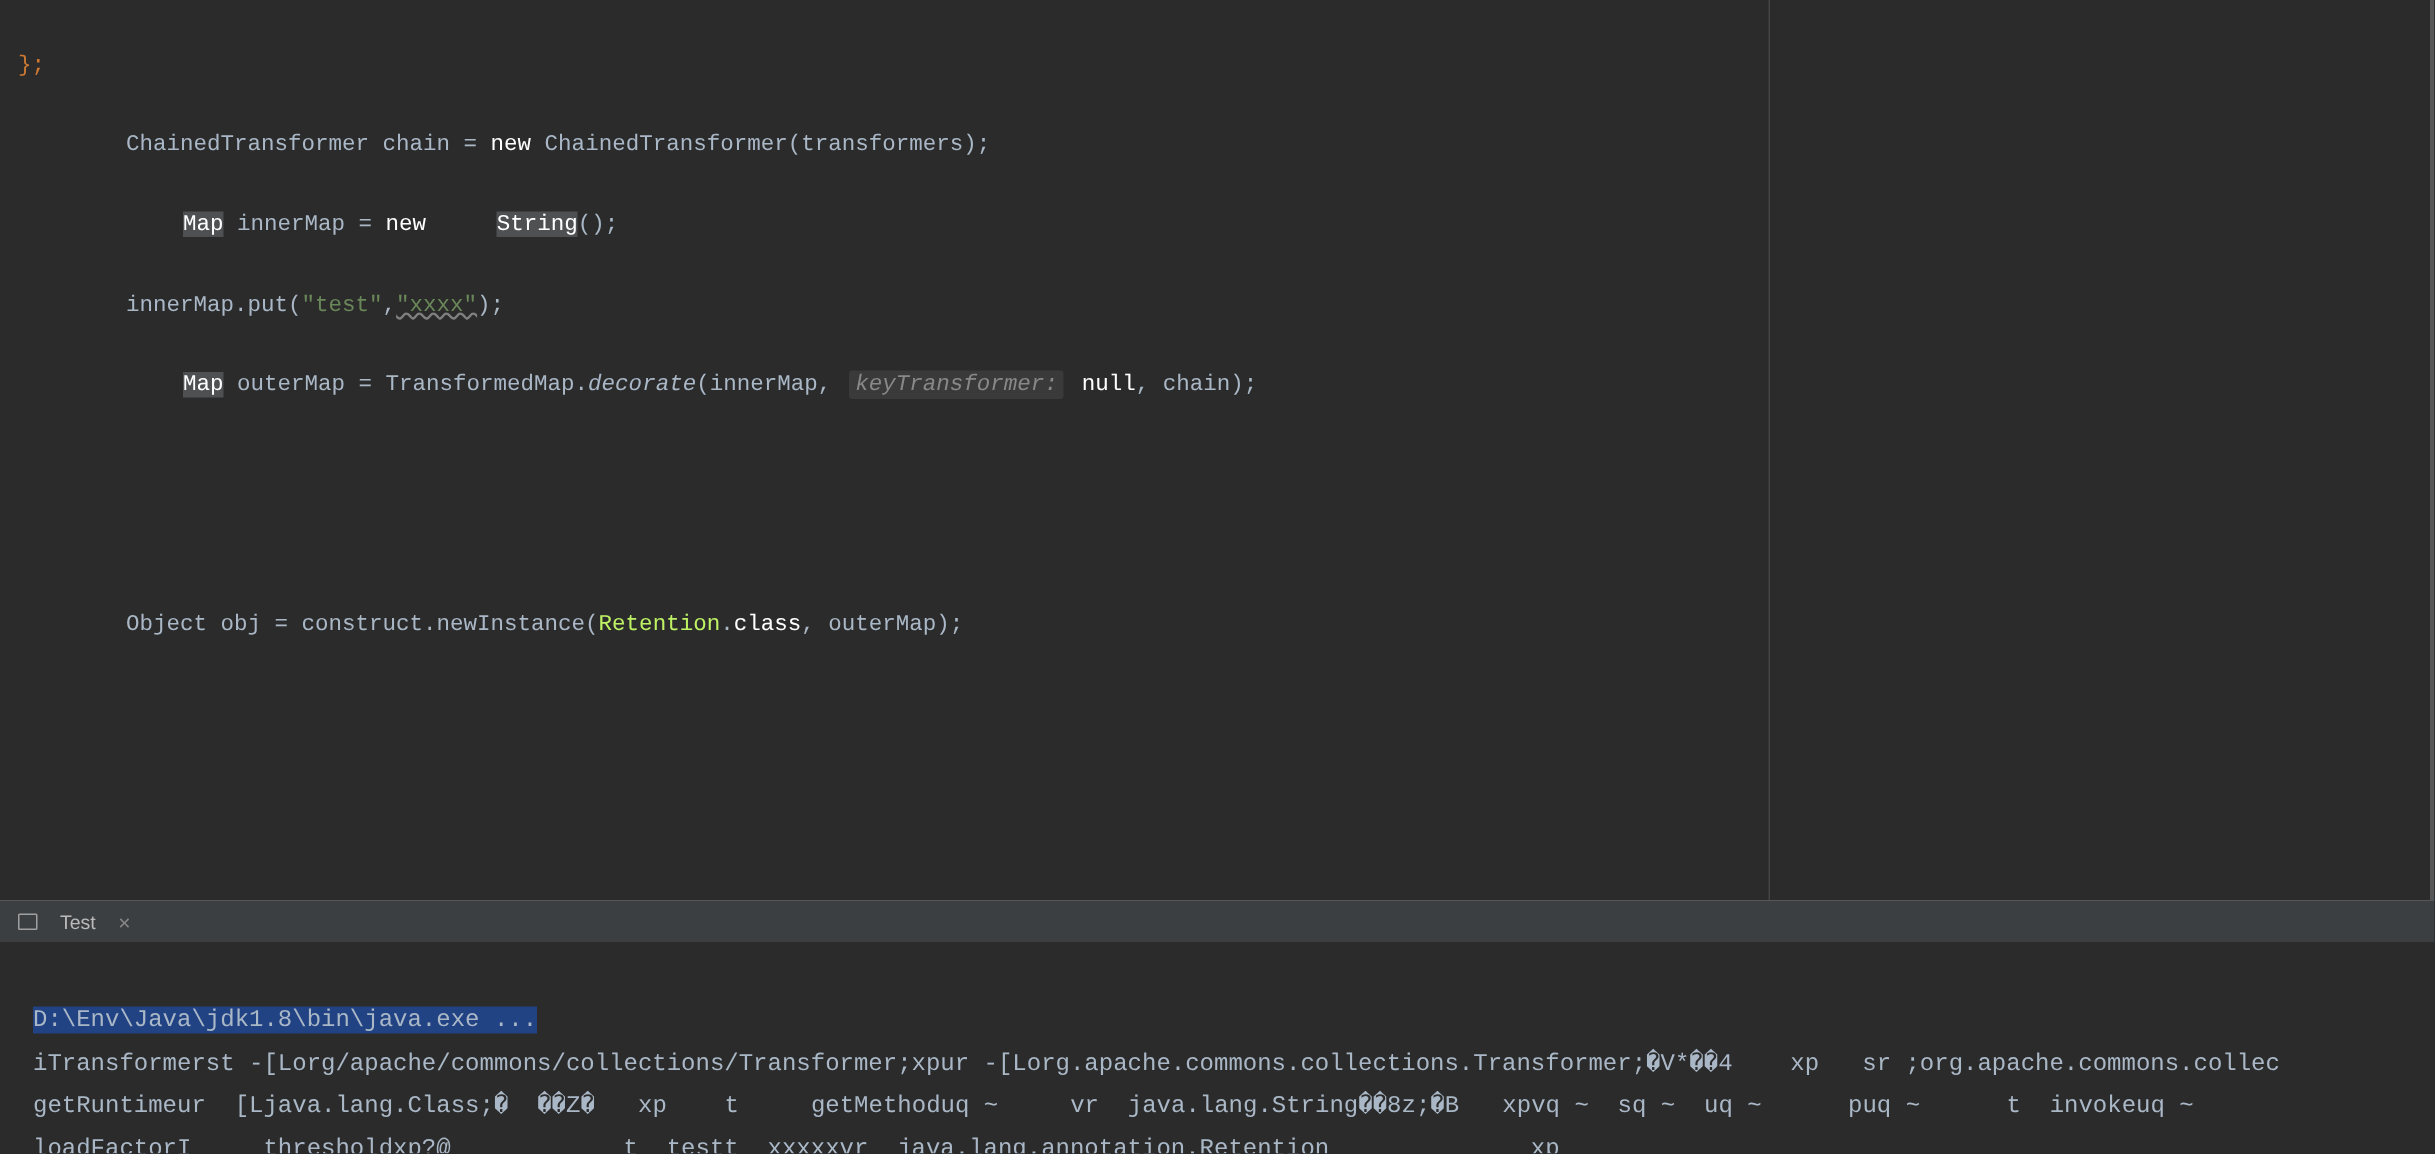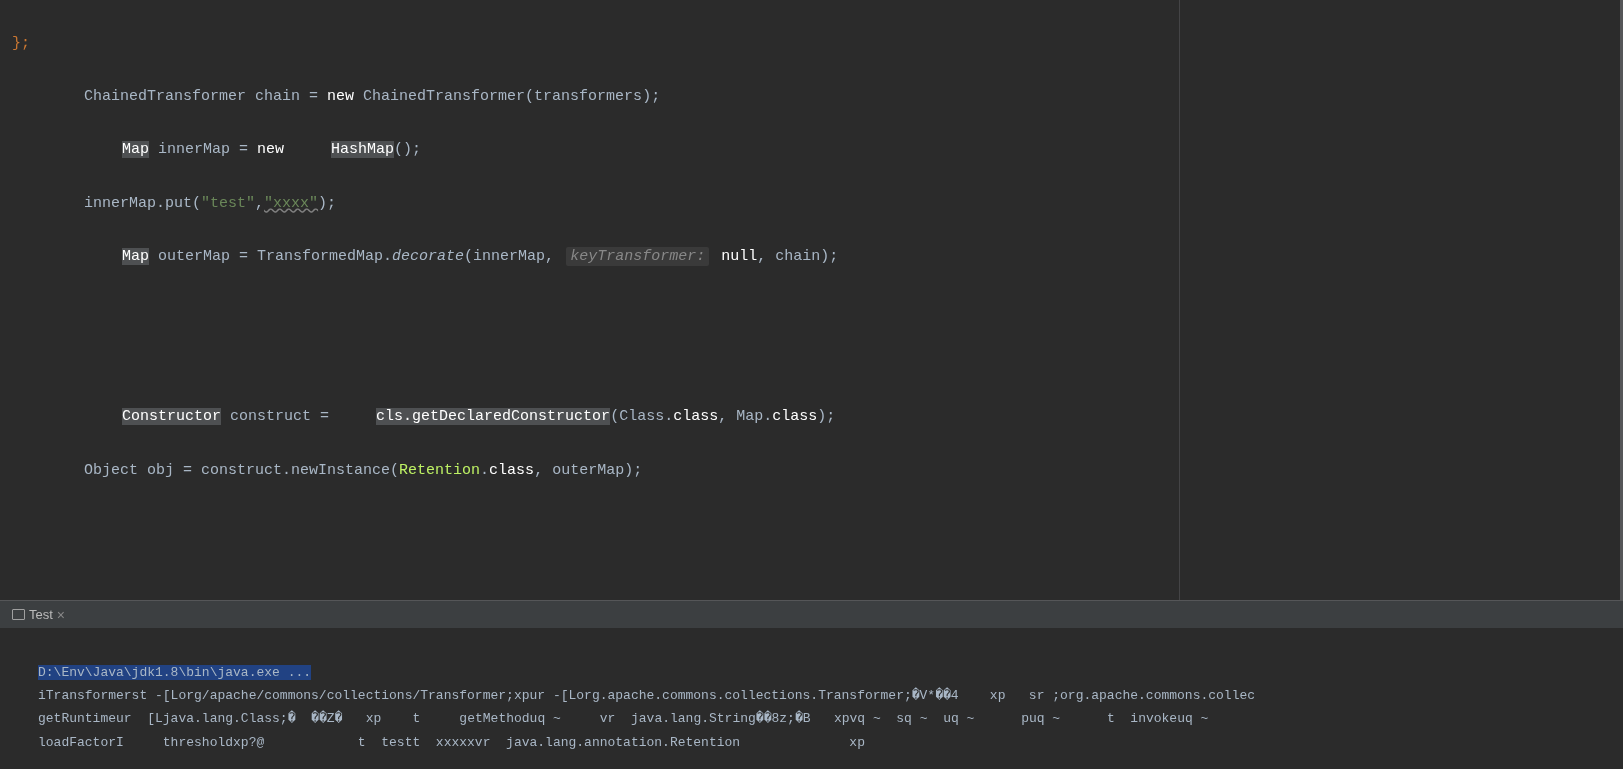--- a/index.html
+++ b/index.html
@@ -47,63 +47,61 @@
   .tab-row {
     height: 27px;
     background: #3c3f41;
     display: flex;
     align-items: center;
     padding-left: 4px;
   }
   .tab {
     display: flex;
     align-items: center;
-    gap: 4px;
+    gap: 15px;
     padding: 0 8px;
     color: #bbbbbb;
     font-size: 13px;
     font-family: 'Segoe UI', Arial, sans-serif;
   }
   .tab-icon {
     width: 13px;
     height: 11px;
     border: 1.5px solid #a0a0a0;
     border-radius: 1px;
     position: relative;
   }
   .tab-close {
     font-size: 14px;
     color: #888;
   }
   .console-output {
     flex: 1;
     padding: 10px 0 0 22px;
     color: #a9b7c6;
-    font-size: 13px;
+    font-size: 16px;
     line-height: 1.78;
     white-space: pre;
     overflow: hidden;
-    margin-left: 16px;
   }
   .cmd-highlight { background: #214283; }
   .repl { letter-spacing: 0; }
 </style>
 </head>
 <body>
 
 <div class="editor-area">
   <div class="editor-content">
 <span class="line"><span style="color:#cc7832;">};</span></span>
 <span class="line"><span>        ChainedTransformer chain = </span><span class="kw">new</span><span> ChainedTransformer(transformers);</span></span>
-<span class="line"><span>        </span><span class="hl">Map</span><span> innerMap = </span><span class="kw">new</span><span> </span><span class="hl">HashMap</span><span>();</span></span>
+<span class="line"><span>        </span><span class="hl">Map</span><span> innerMap = </span><span class="kw">new</span><span> </span><span class="hl">String</span><span>();</span></span>
 <span class="line"><span>        innerMap.put(</span><span class="str">"test"</span><span>,</span><span class="str wavy">"xxxx"</span><span>);</span></span>
 <span class="line"><span>        </span><span class="hl">Map</span><span> outerMap = TransformedMap.</span><span class="static-fn">decorate</span><span>(innerMap, </span><span class="param-hint">keyTransformer:</span><span class="kw"> null</span><span>, chain);</span></span>
 <span class="line"> </span>
 <span class="line"> </span>
-<span class="line"><span>        </span><span class="hl">Constructor</span><span> construct = </span><span class="hl">cls.getDeclaredConstructor</span><span>(Class.</span><span class="kw">class</span><span>, Map.</span><span class="kw">class</span><span>);</span></span>
 <span class="line"><span>        Object obj = construct.newInstance(</span><span style="color:#bef264;">Retention</span><span>.</span><span class="kw">class</span><span>, outerMap);</span></span>
 
 
 
 
 
 
 
 
 

